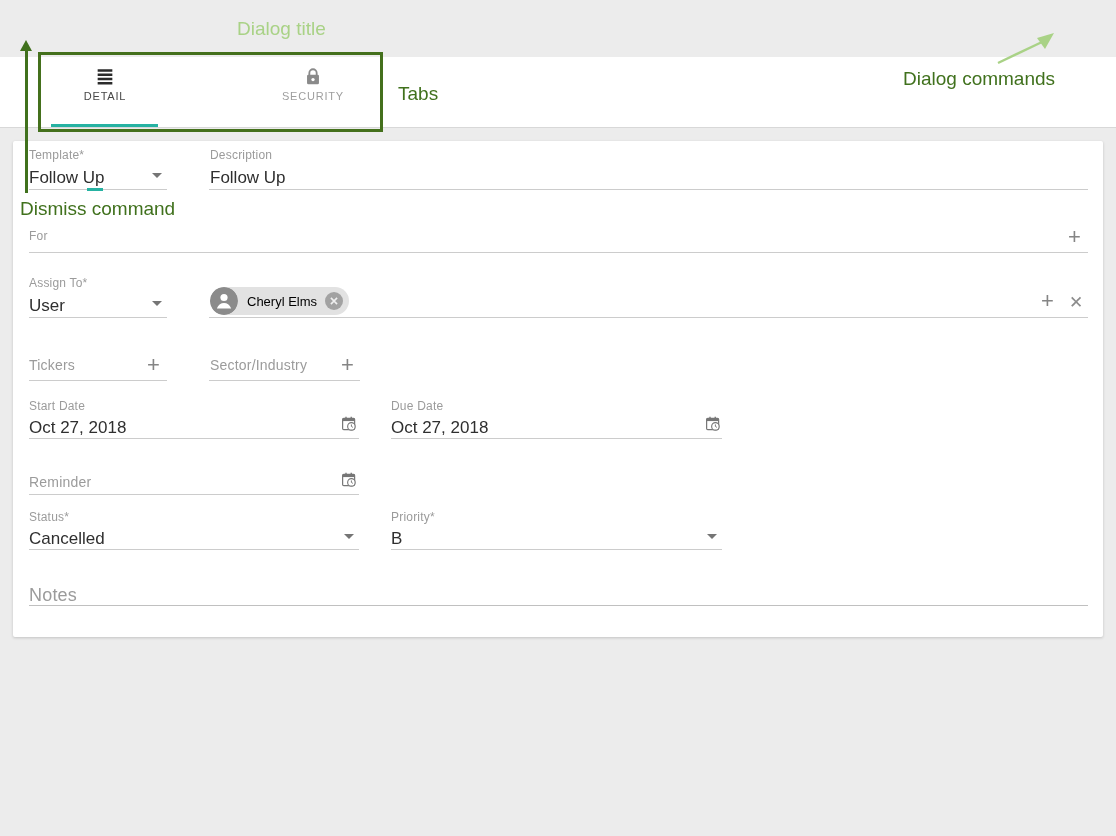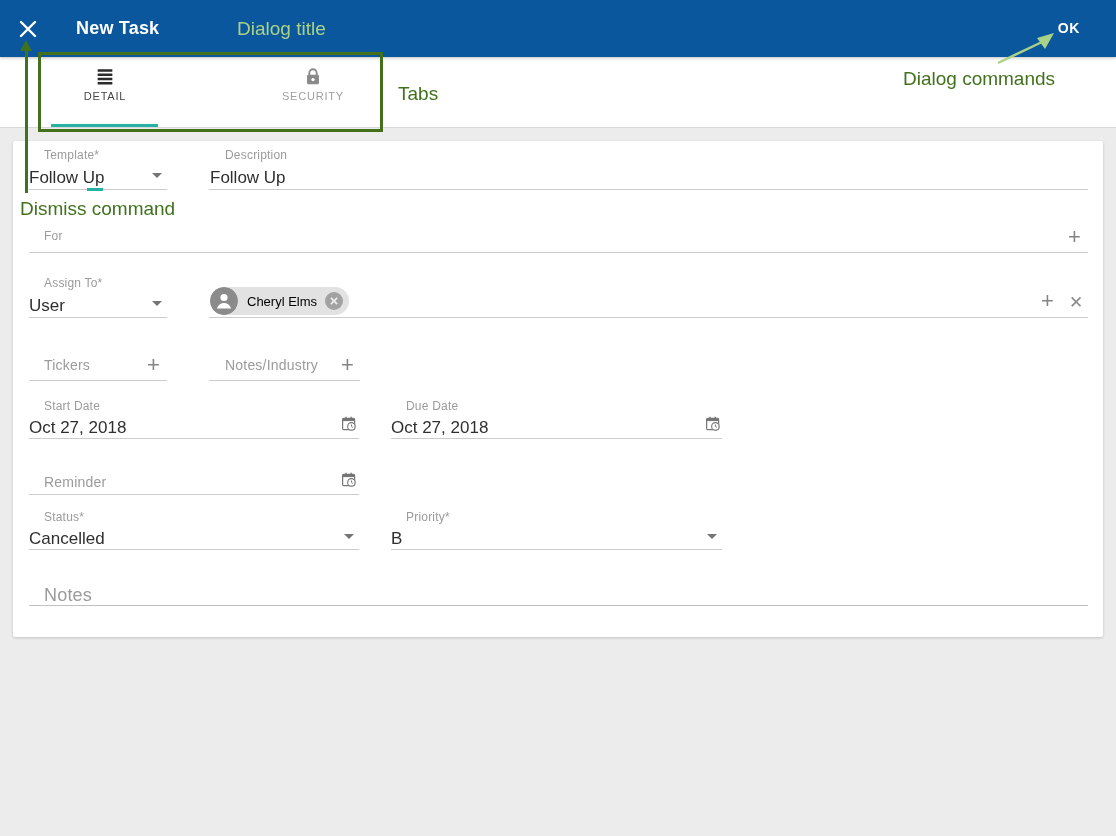--- a/index.html
+++ b/index.html
@@ -25,21 +25,21 @@
   .tab-security { left:261px; }
   .tab .ticon { display:block; margin:9px auto 2px; width:22px; height:22px; }
   .tab .tlabel { display:block; font-size:11px; letter-spacing:.8px; margin-top:2px; }
   .tab-detail .tlabel { color:#474747; }
   .tab-related .tlabel, .tab-security .tlabel { color:#9e9e9e; }
   .tab-ink { position:absolute; left:51px; bottom:0; width:107px; height:3px; background:#26b2a2; }
 
   
   .card { position:absolute; left:13px; top:141px; width:1090px; height:496px;
           background:#ffffff; border-radius:2px; box-shadow:0 1px 3px rgba(0,0,0,.18); }
-  .lbl { position:absolute; font-size:12px; color:#9b9b9b; letter-spacing:.2px;padding-left:15px; }
+  .lbl { position:absolute; font-size:12px; color:#9b9b9b; letter-spacing:.2px; }
   .val { position:absolute; font-size:17px; color:#2f2f2f; }
   .u   { position:absolute; height:1px; background:#cccccc; }
   .caret { position:absolute; width:0; height:0;
            border-left:5px solid transparent; border-right:5px solid transparent;
            border-top:5px solid #757575; cursor:pointer; }
   .plus { position:absolute; font-size:22px; font-weight:400; color:#858585; line-height:18px; cursor:pointer; }
   .clearx { position:absolute; font-size:17px; color:#8c8c8c; line-height:18px; cursor:pointer; }
   .calicon { position:absolute; width:18px; height:18px; cursor:pointer; }
   .ink2 { position:absolute; left:74px; top:47px; width:16px; height:3px; background:#26b2a2; }
 
@@ -61,29 +61,20 @@
   .dismiss-head { position:absolute; left:20px; top:40px; width:0; height:0; z-index:20;
                   border-left:6px solid transparent; border-right:6px solid transparent;
                   border-bottom:11px solid #40711d; pointer-events:none; }
   .cmd-arrow { position:absolute; left:995px; top:28px; z-index:20; pointer-events:none; }
 </style>
 </head>
 <body>
 
 <div class="stage">
 
-  <div class="header">
-    <span class="close-btn">
-      <svg width="22" height="22" viewBox="0 0 22 22">
-        <path d="M4 4 L18 18 M18 4 L4 18" stroke="#ffffff" stroke-width="2.4" stroke-linecap="round"></path>
-      </svg>
-    </span>
-    <span class="hdr-title">New Task</span>
-    <span class="ok-btn">OK</span>
-  </div>
 
   <div class="tabbar">
     <div class="tab tab-detail">
       <span class="ticon">
         <svg width="22" height="22" viewBox="0 0 24 24">
           <path d="M4 5h16M4 9.6h16M4 14.2h16M4 18.8h16" stroke="#2b2b2b" stroke-width="2.7"></path>
         </svg>
       </span>
       <span class="tlabel">DETAIL</span>
     </div>
@@ -138,21 +129,21 @@
       </span>
     </span>
     <span class="plus" style="left:1028px; top:151px;">+</span>
     <span class="clearx" style="left:1056px; top:153px;">✕</span>
     <div class="u" style="left:196px; top:176px; width:879px;"></div>
 
     <span class="lbl" style="left:16px; top:216px; font-size:14px; color:#9b9b9b;">Tickers</span>
     <span class="plus" style="left:134px; top:215px;">+</span>
     <div class="u" style="left:16px; top:239px; width:138px;"></div>
 
-    <span class="lbl" style="left:197px; top:216px; font-size:14px; color:#9b9b9b;">Notes/Industry</span>
+    <span class="lbl" style="left:197px; top:216px; font-size:14px; color:#9b9b9b;">Sector/Industry</span>
     <span class="plus" style="left:328px; top:215px;">+</span>
     <div class="u" style="left:196px; top:239px; width:151px;"></div>
 
     <span class="lbl" style="left:16px; top:258px;">Start Date</span>
     <span class="val" style="left:16px; top:277px;">Oct 27, 2018</span>
     <span class="calicon" style="left:327px; top:274px;">
       <svg width="18" height="18" viewBox="0 0 24 24">
         <rect x="3.5" y="4.5" width="16" height="15" rx="1.5" fill="none" stroke="#767676" stroke-width="1.6"></rect>
         <rect x="3.5" y="4.5" width="16" height="3.6" fill="#767676"></rect>
         <path d="M8 2.2 v4 M15 2.2 v4" stroke="#767676" stroke-width="1.8"></path>

